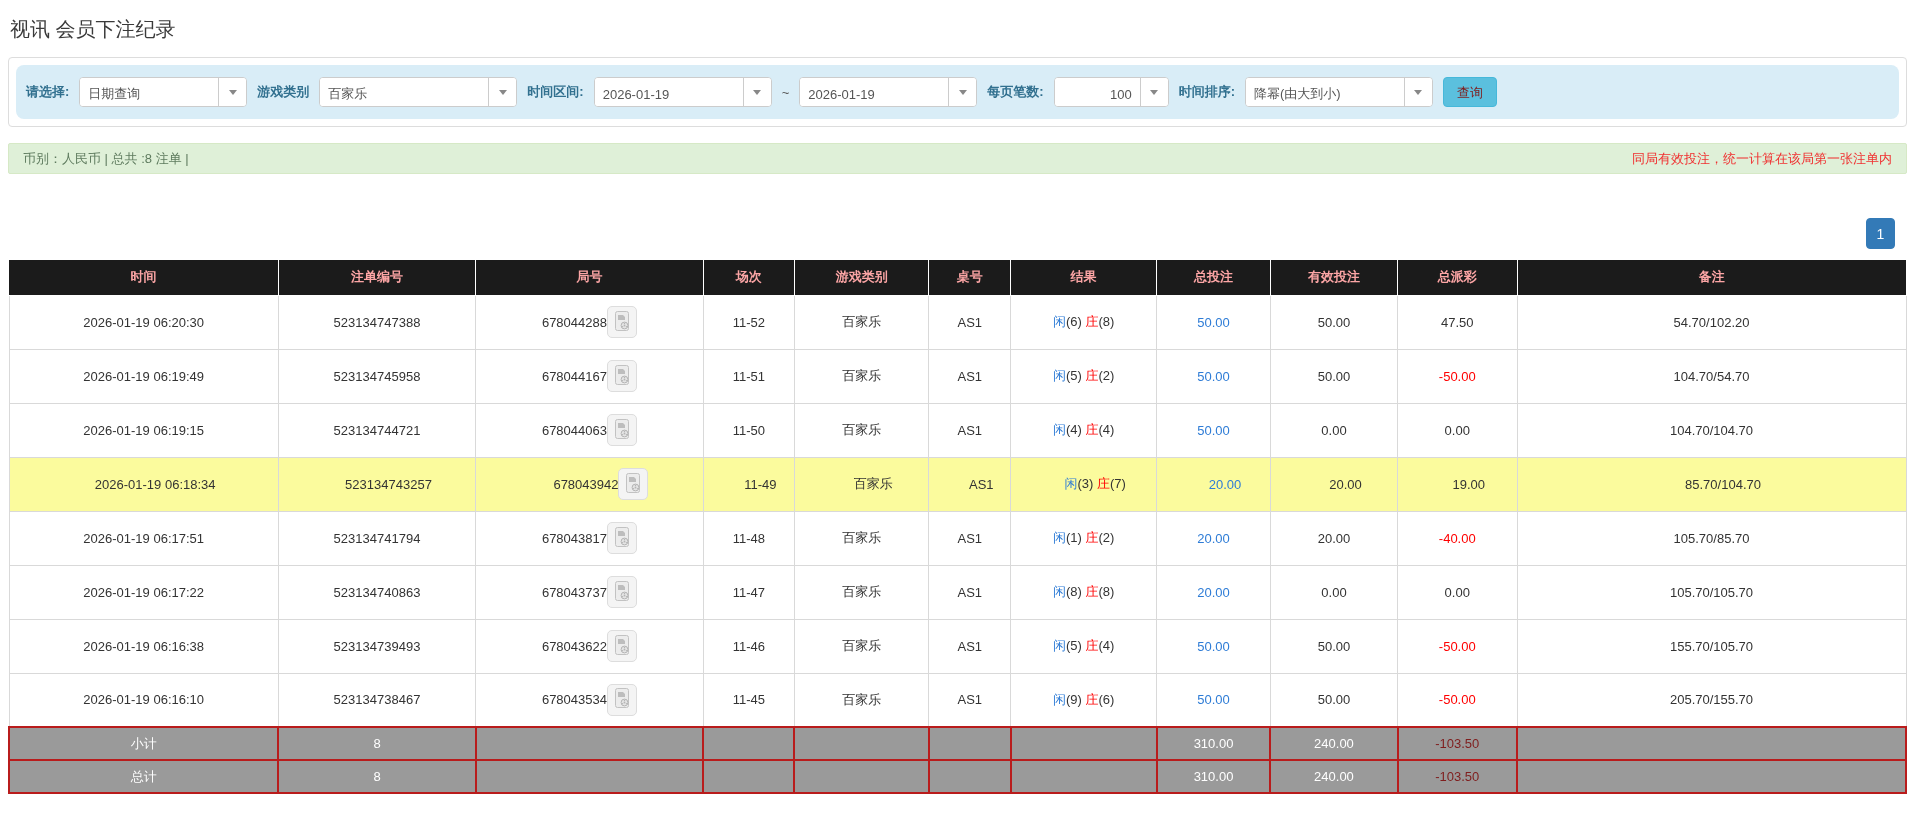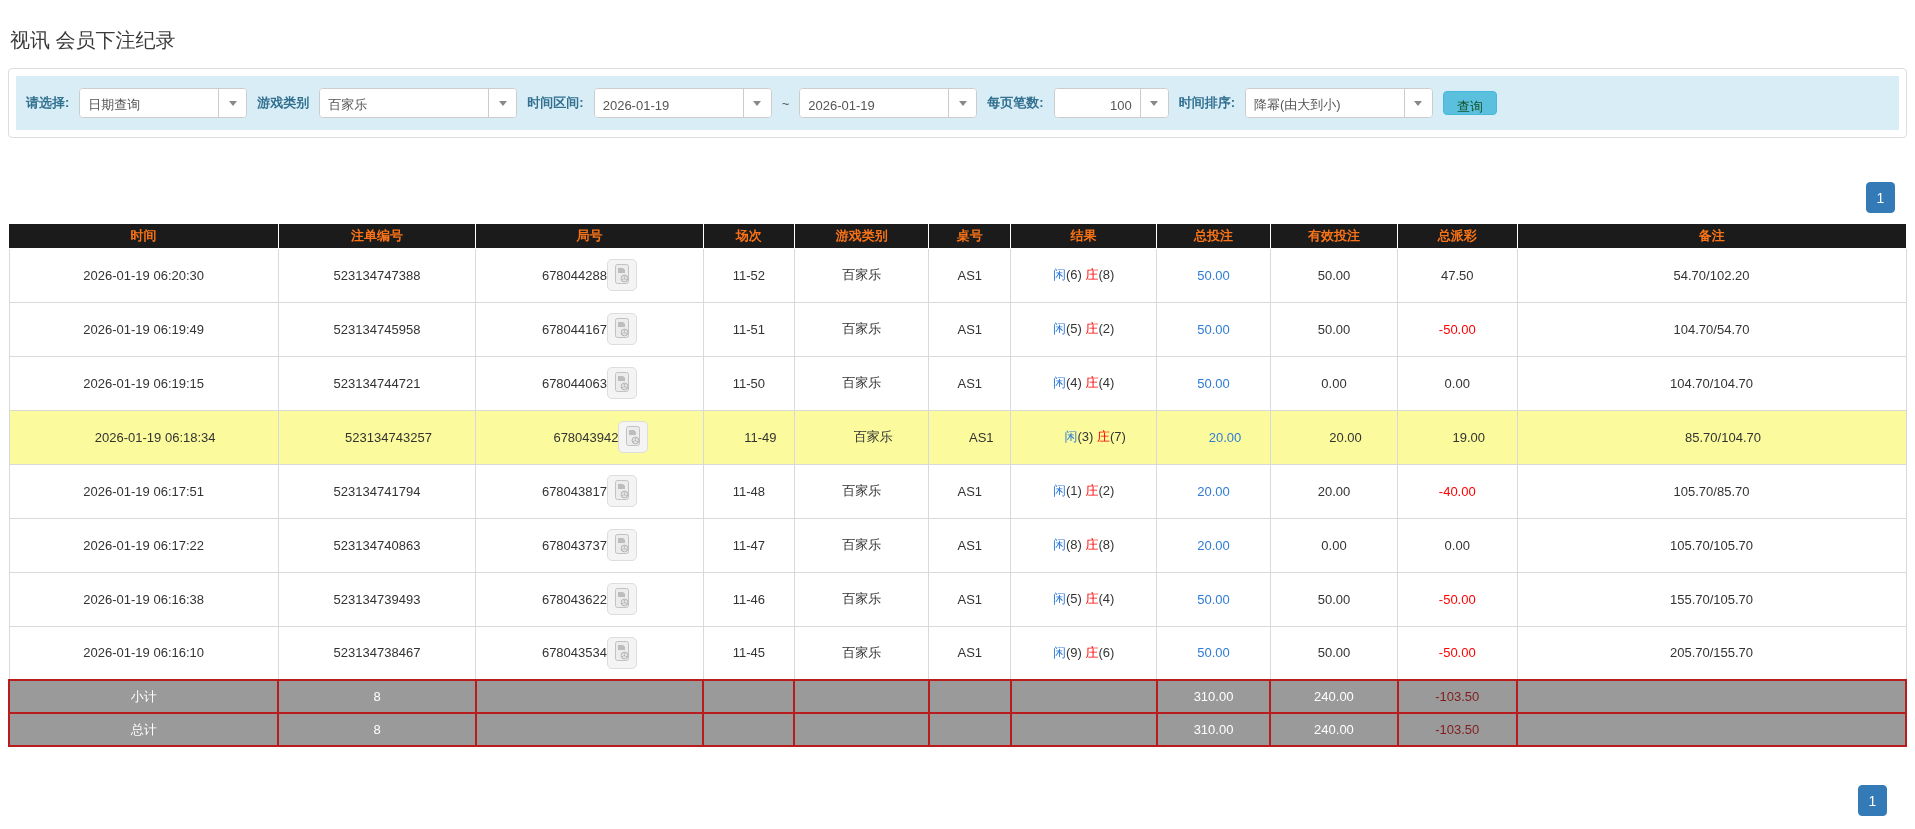--- a/index.html
+++ b/index.html
@@ -1,50 +1,50 @@
 <!DOCTYPE html>
 <html><head>
 <meta charset="utf-8">
 <style>
   * { margin:0; padding:0; box-sizing:border-box; }
   html,body { width:1915px; height:829px; overflow:hidden; background:#fff;
     font-family:"Liberation Sans","DejaVu Sans",sans-serif; }
   .content { margin:0 8px; }
 
   
-  .page-title { font-size:20px; color:#3a3a3a; font-weight:400; padding:27px 0 4px 2px; }
+  .page-title { font-size:20px; color:#3a3a3a; font-weight:400; padding:16px 0 4px 2px; }
 
   
   .filter-panel { margin-top:10px; border:1px solid #ddd; border-radius:4px; background:#fff; padding:7px; }
-  .filter-bar { background:#d9edf7; border-radius:0; padding:12px 10px; display:flex; align-items:center; gap:10px; }
+  .filter-bar { background:#d9edf7; border-radius:8px; padding:12px 10px; display:flex; align-items:center; gap:10px; }
   .f-label { font-size:13px; font-weight:bold; color:#31708f; white-space:nowrap; }
   .combo { display:flex; align-items:stretch; height:30px; border:1px solid #ccc; border-radius:4px; background:#fff; overflow:hidden; }
   .combo .combo-text { border:none; outline:none; font-size:13px; color:#555; padding:16px 8px; background:#fff;
     font-family:"Liberation Sans","DejaVu Sans",sans-serif; }
   .combo .combo-arrow { width:28px; border-left:1px solid #ccc; background:#fff; display:flex; align-items:center; justify-content:center; cursor:pointer; }
   .combo .combo-arrow span { width:0; height:0; border-left:4px solid transparent; border-right:4px solid transparent; border-top:5px solid #888; }
   .tilde { color:#555; font-size:13px; }
-  .search-btn { background:#5bc0de; color:#14532d; border:1px solid #46b8da; border-radius:4px; font-size:13px;
-    padding:6px 13px; height:24px; cursor:pointer; font-family:"Liberation Sans","DejaVu Sans",sans-serif; }
+  .search-btn { background:#5bc0de; color:#7f1d1d; border:1px solid #46b8da; border-radius:4px; font-size:13px;
+    padding:6px 13px; height:30px; cursor:pointer; font-family:"Liberation Sans","DejaVu Sans",sans-serif; }
 
   
   .summary-bar { margin-top:16px; background:#dff0d8; border:1px solid #d6e9c6; border-radius:2px; height:31px;
     display:flex; align-items:center; justify-content:space-between; padding:0 14px; }
   .summary-left { font-size:13px; color:#5e7b5e; }
   .summary-right { font-size:13px; color:#f03030; }
 
   
   .pager-row { display:flex; justify-content:flex-end; margin-top:44px; padding-right:12px; }
   .pager-row.bottom { margin-top:38px; padding-right:20px; }
   .page-btn { background:#337ab7; border:1px solid #337ab7; color:#fff; font-size:14px; min-width:29px; height:31px;
     border-radius:4px; cursor:pointer; font-family:"Liberation Sans","DejaVu Sans",sans-serif; }
 
   
   table.records { width:100%; border-collapse:collapse; margin-top:11px; table-layout:fixed; }
-  .records thead th { background:#1b1b1b; color:#f97316; font-size:13px; font-weight:bold; height:24px;
+  .records thead th { background:#1b1b1b; color:#fca5a5; font-size:13px; font-weight:bold; height:35px;
     border-right:1px solid #fff; border-bottom:1px solid #fff; text-align:center; }
   .records thead th:last-child { border-right:none; }
   .records tbody td { background:#fff; height:54px; font-size:13px; color:#333; text-align:center;
     border:1px solid #d9d9d9; }
   .records tbody tr.highlight td { background:#fbfb9d;padding-left:23px; }
   .records .blue { color:#2e7cd6; }
   .records .red { color:#ff0000; }
   .records .res-num { color:#333; }
   .round-cell .round-wrap { display:inline-flex; align-items:center; }
   .video-btn { background:#f4f4f4; border:1px solid #ddd; border-radius:5px; width:30px; height:32px; cursor:pointer;
@@ -106,20 +106,24 @@
         <input class="combo-text" style="width: 158px;" value="降幂(由大到小)">
         <div class="combo-arrow">
             <span></span>
           </div>
       </div>
 
       <button class="search-btn">查询</button>
     </div>
   </div>
 
+  <div class="summary-bar">
+    <span class="summary-left">币别：人民币 | 总共 :8 注单 |</span>
+    <span class="summary-right">同局有效投注，统一计算在该局第一张注单内</span>
+  </div>
 
   <div class="pager-row">
     <button class="page-btn">1</button>
   </div>
 
   <table class="records">
     <colgroup>
       <col style="width:14.2%">
         <col style="width:10.4%">
         <col style="width:12.0%">

